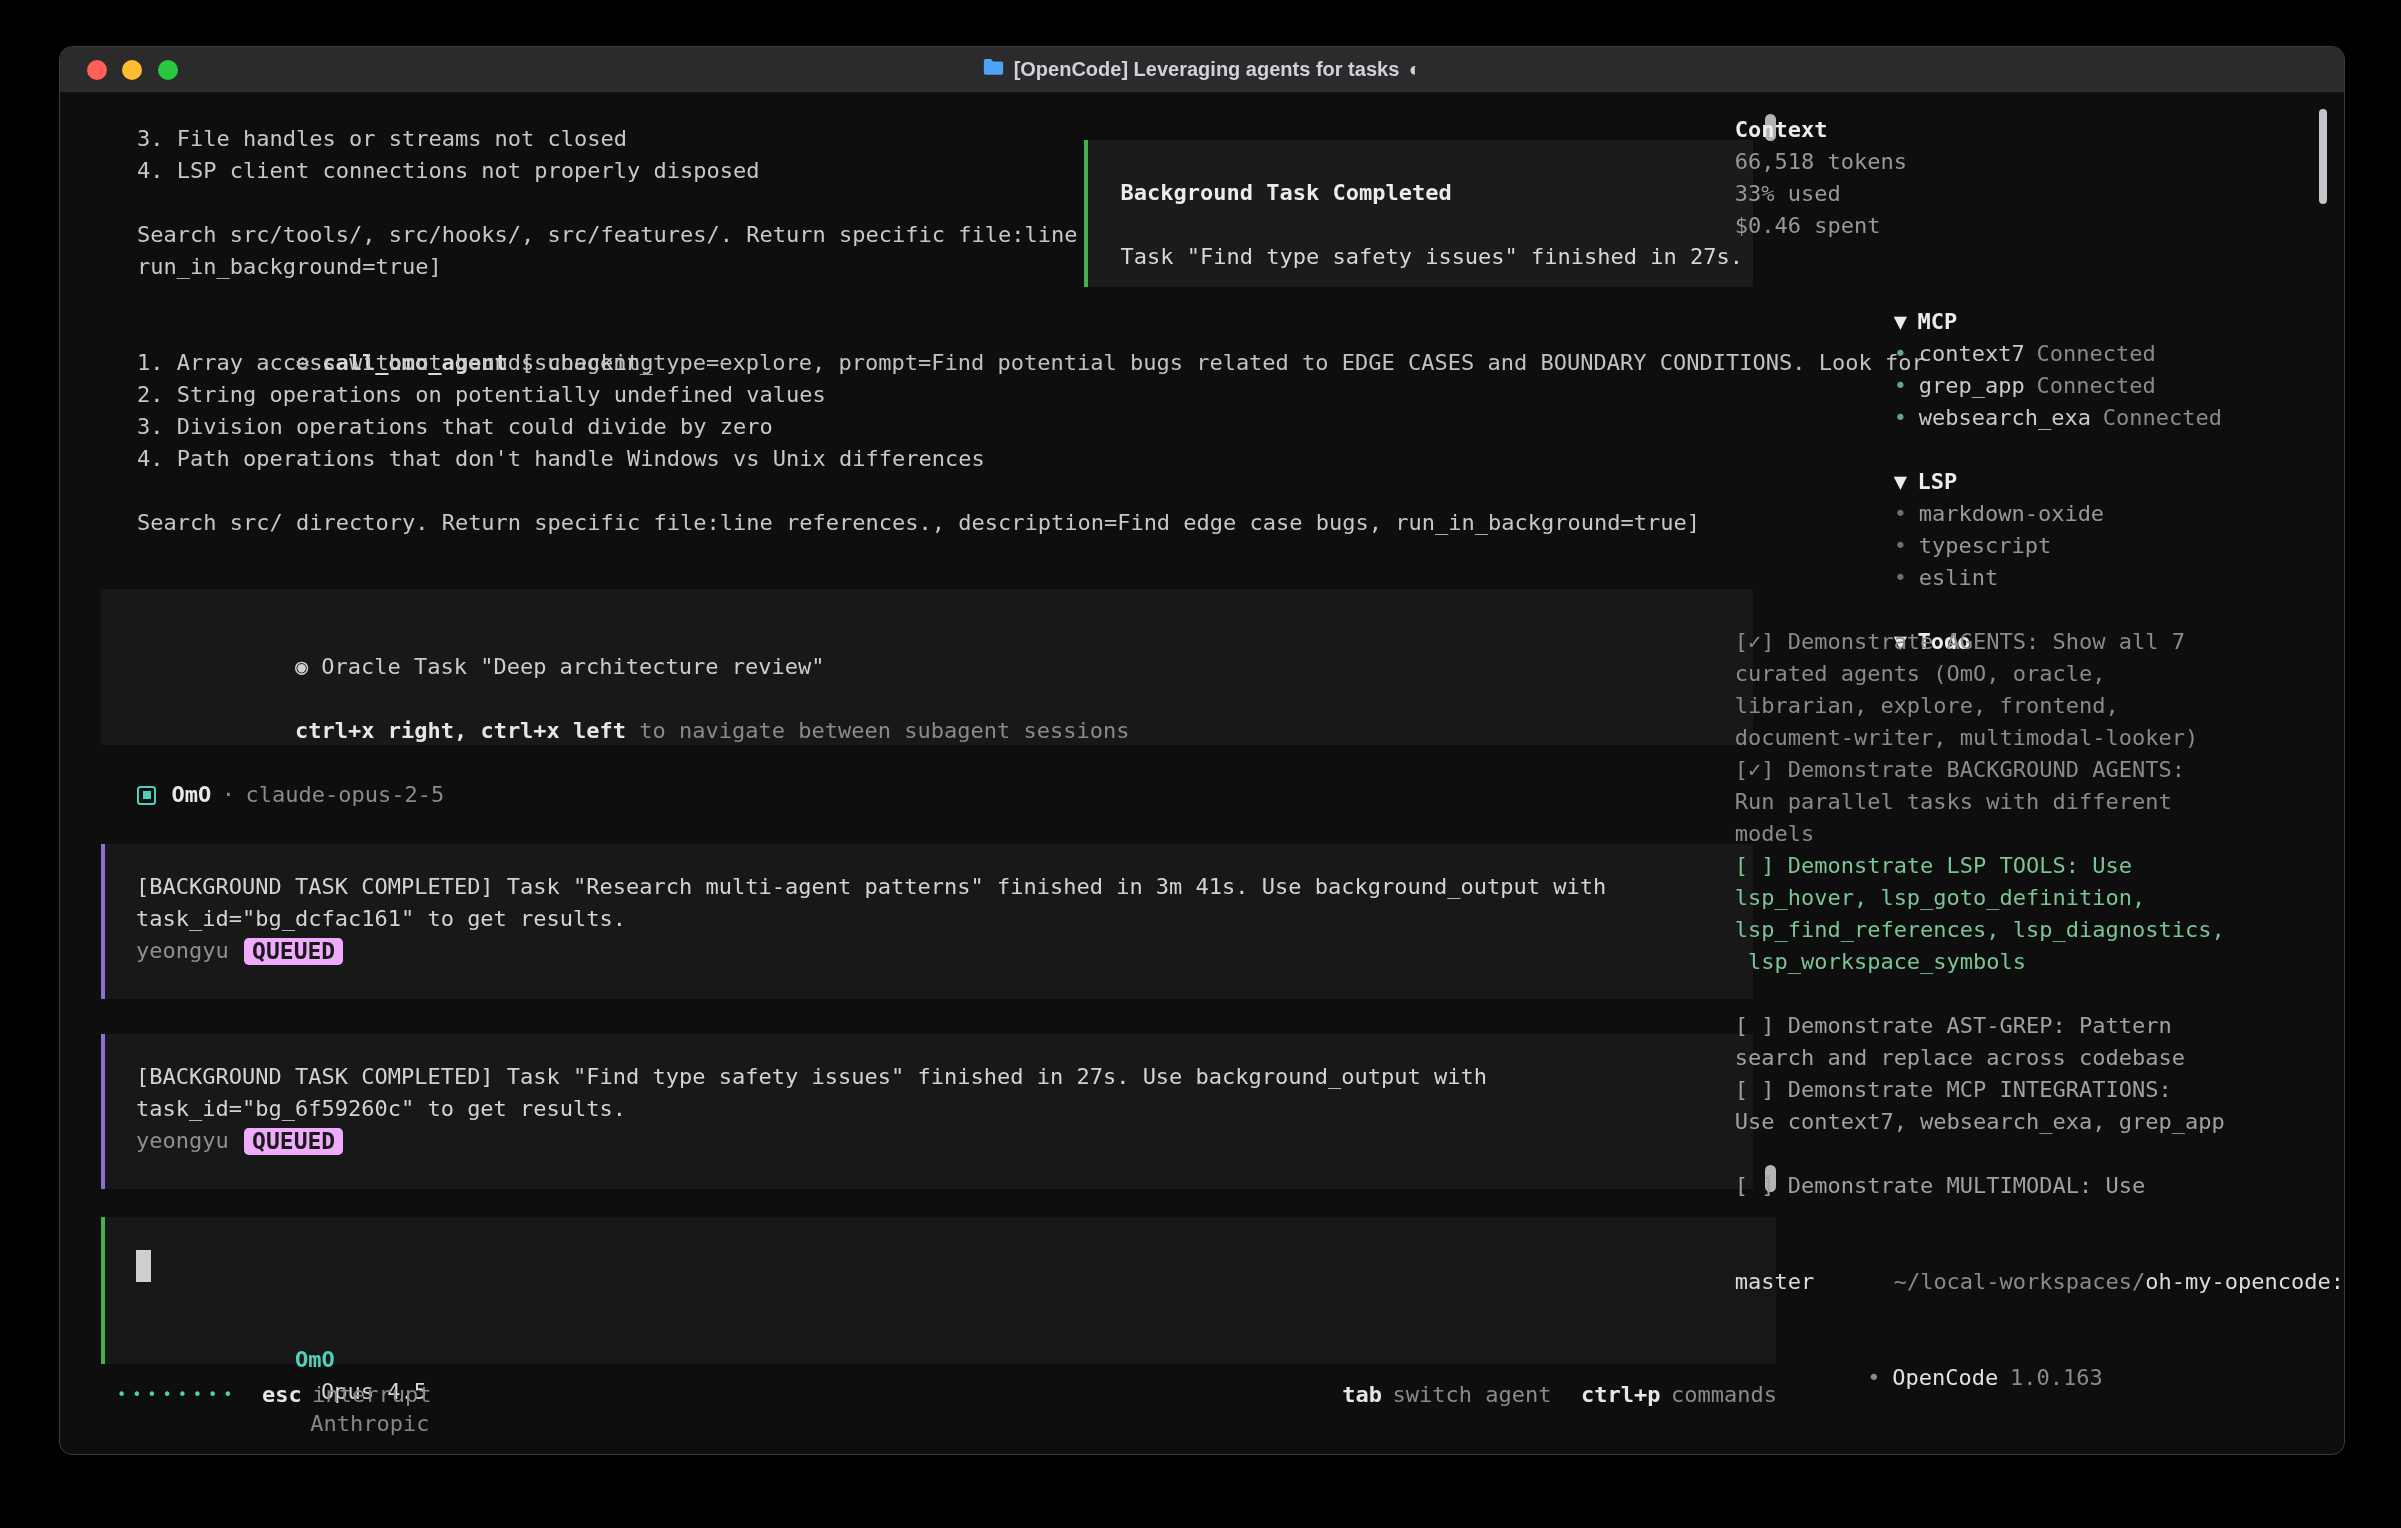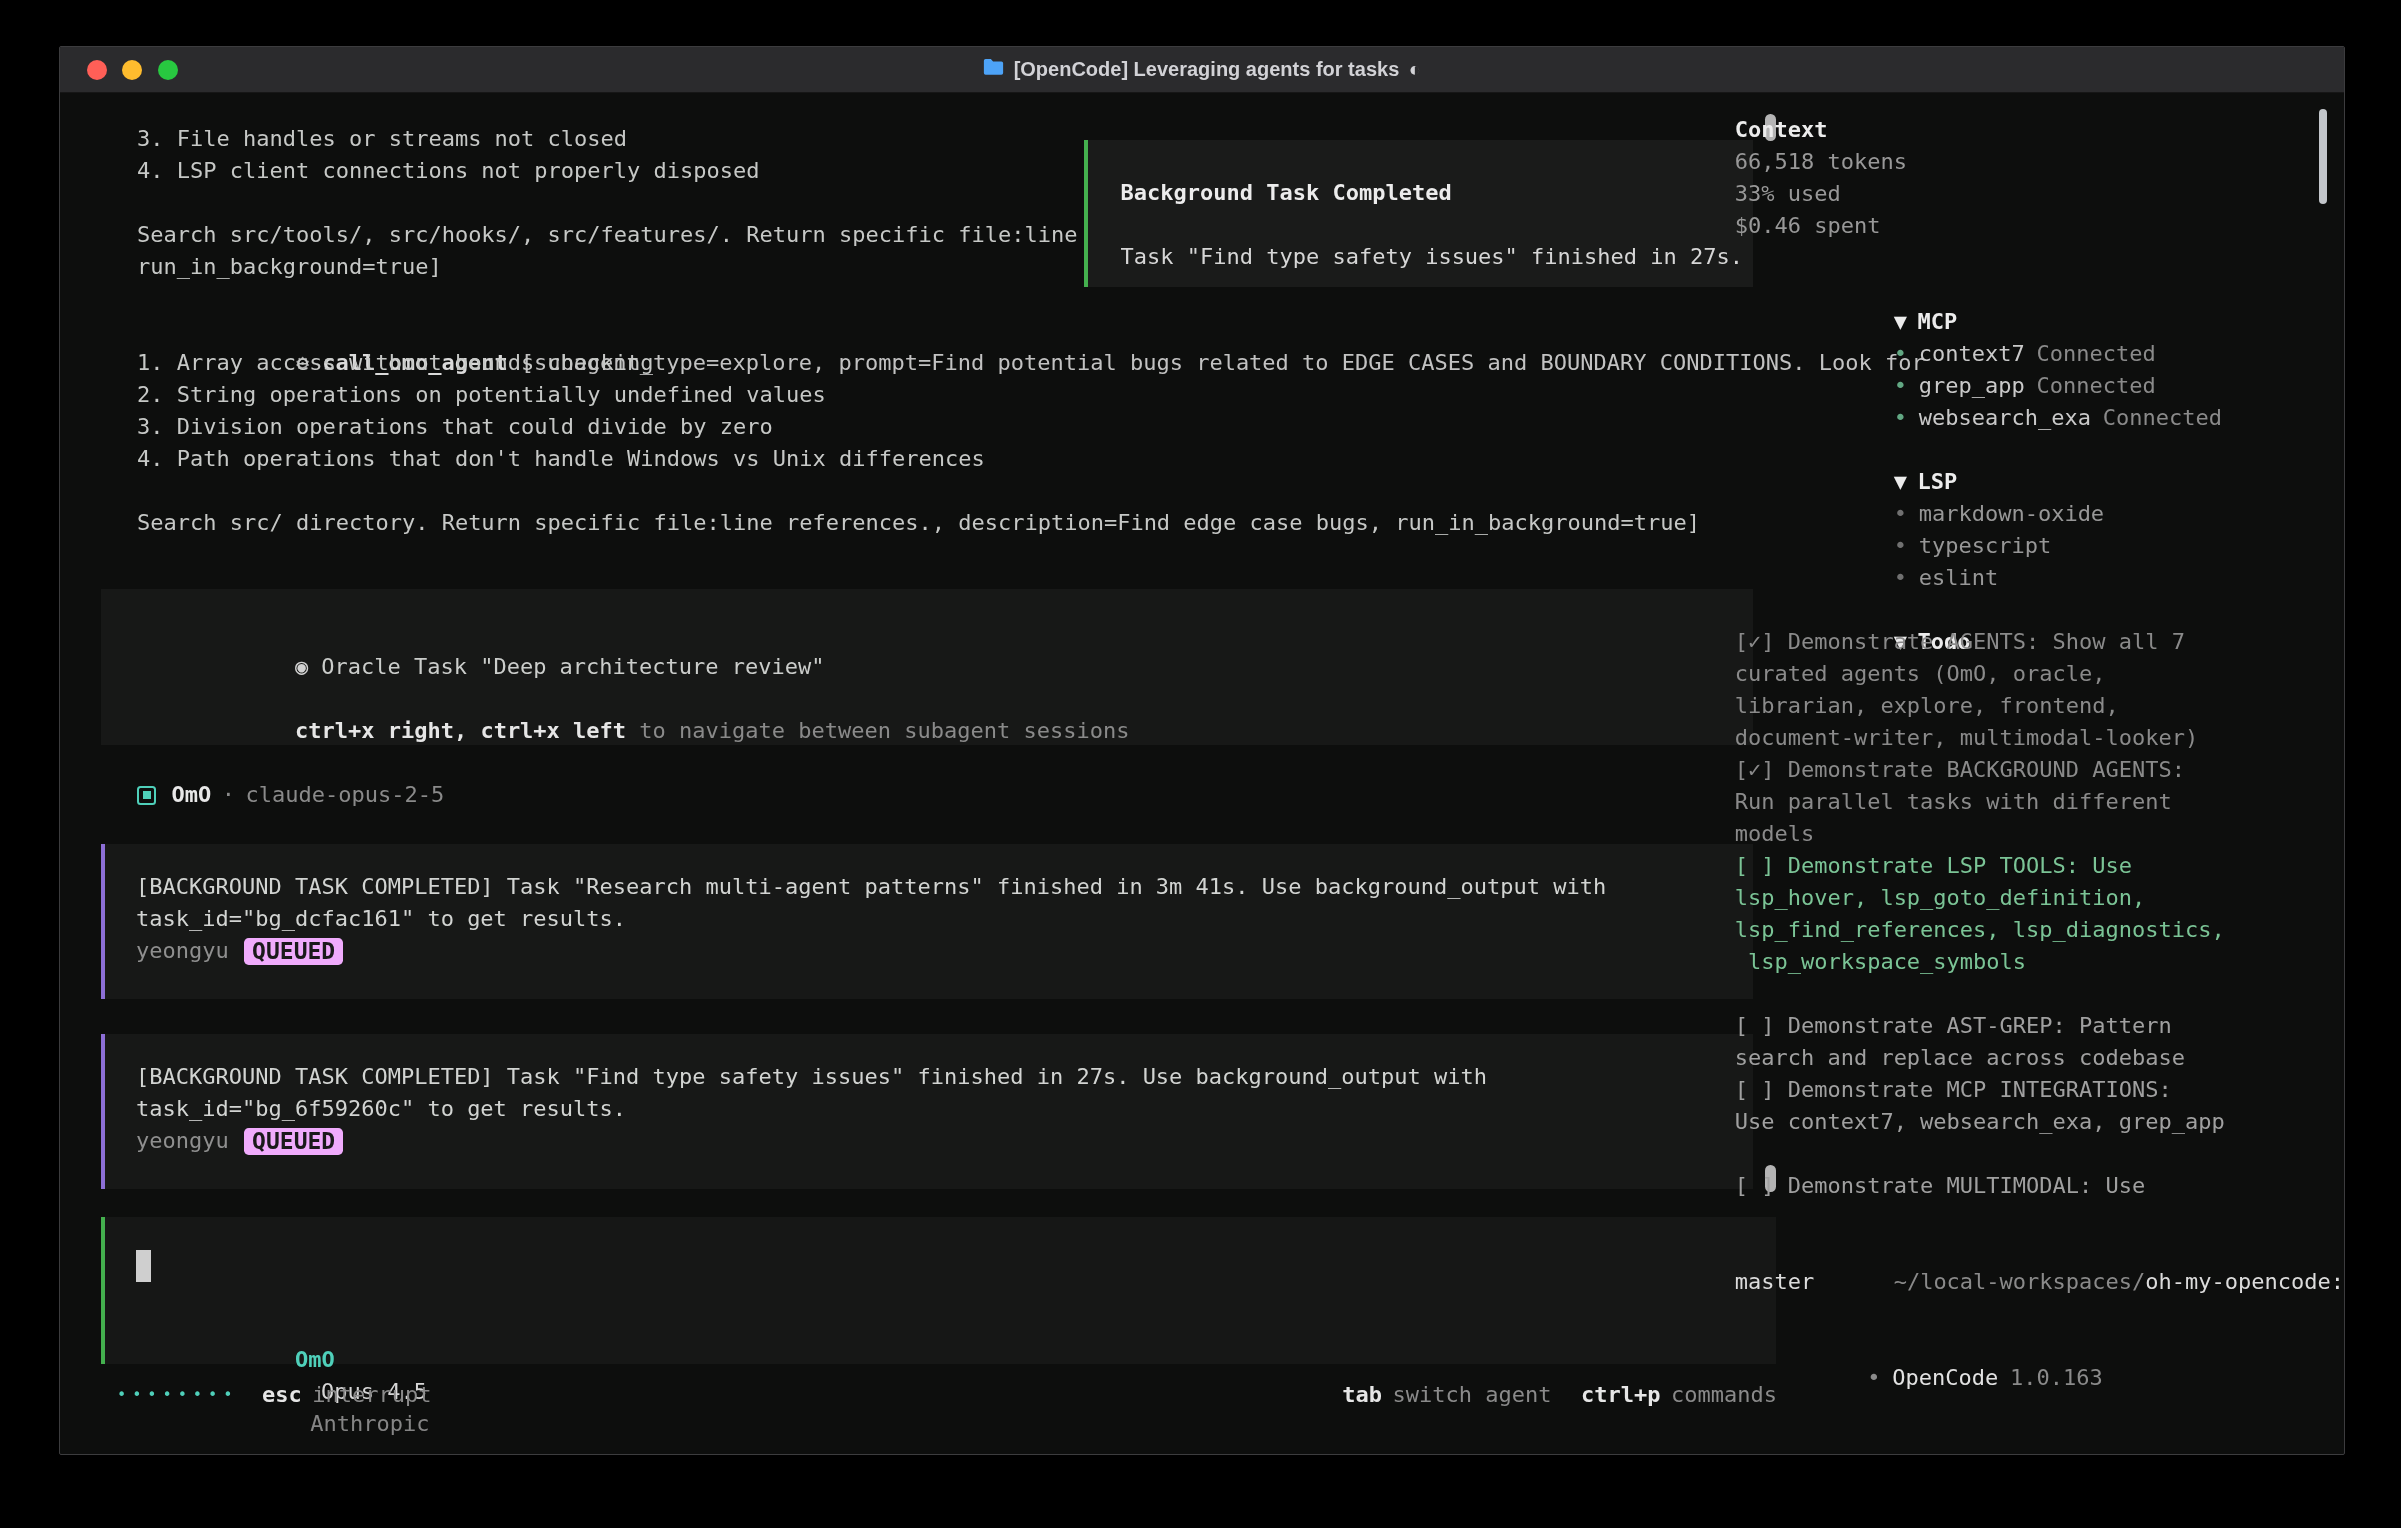--- a/index.html
+++ b/index.html
@@ -1,20 +1,20 @@
 <!DOCTYPE html>
 <html style="font-size:9.5px"><head>
 <meta charset="utf-8">
 <style>
   * { margin:0; padding:0; box-sizing:border-box; }
   html,body { background:#000; }
   .screen { position:relative; width:2401px; height:1528px; background:#000; overflow:hidden;
             font-family:"DejaVu Sans Mono","Liberation Mono",monospace; }
   .window { position:absolute; left:59px; top:46px; width:2286px; height:1409px;
-            background:#0d0e0d; border:1.2px solid #3c3c3e; border-radius:2px; overflow:hidden; }
+            background:#0d0e0d; border:1.2px solid #3c3c3e; border-radius:13px; overflow:hidden; }
 
   
   .titlebar { position:relative; height:46px; background:#2b2b2d; border-bottom:1.2px solid #161616;
               display:flex; align-items:center; justify-content:center;
               font-family:"Liberation Sans","DejaVu Sans",sans-serif; font-size:20px; font-weight:700; color:#d2d2d6; }
   .traffic { position:absolute; left:27px; top:0; height:100%; display:flex; align-items:center; gap:15.4px; }
   .tl { width:20px; height:20px; border-radius:50%; }
   .tl.red{background:#ff5f57} .tl.yellow{background:#febc2e} .tl.green{background:#28c840}
   .title-wrap { display:flex; align-items:center; gap:9.5px; }
   .busy { font-weight:400; }

